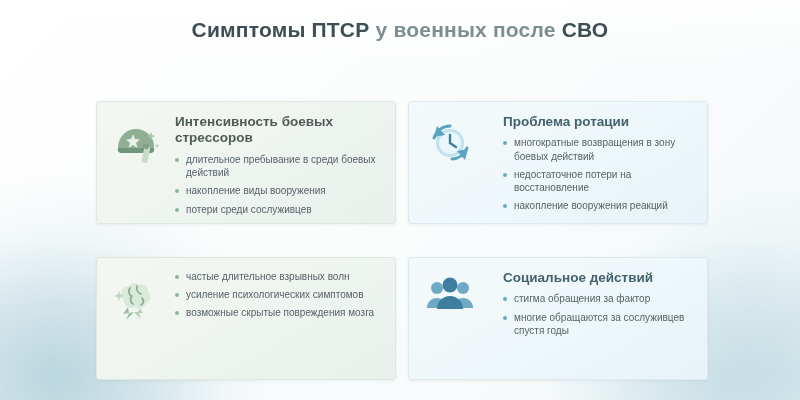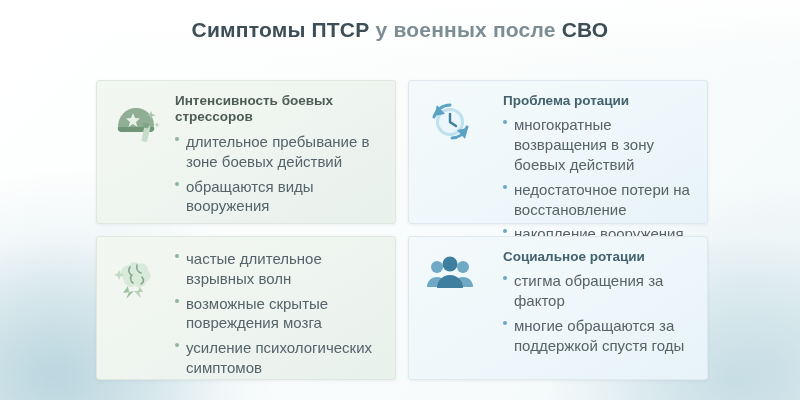--- a/index.html
+++ b/index.html
@@ -78,20 +78,21 @@
   }
 
   .card {
     position: relative;
     border-radius: 3px;
     padding: 10px 12px 8px 12px;
     display: flex;
     gap: 8px;
     box-sizing: border-box;
     box-shadow: 0 1px 3px rgba(90,110,120,0.10);
+    margin-top: 21px;
   }
   .card.green {
     background: linear-gradient(150deg, #f3f7f1 0%, #eef4ef 55%, #e8f1ec 100%);
     border: 1px solid #dfe8df;
   }
   .card.blue {
     background: linear-gradient(150deg, #f4fafb 0%, #eef7fa 55%, #e7f3f8 100%);
     border: 1px solid #dde9ef;
     gap: 24px;
   }
@@ -120,21 +121,21 @@
   .blue .card-title { color: #44616e; }
 
   ul.bullets {
     list-style: none;
     margin: 0;
     padding: 0;
   }
   ul.bullets li {
     position: relative;
     padding-left: 11px;
-    font-size: 15px;
+    font-size: 10px;
     line-height: 1.32;
     margin-bottom: 5px;
     color: #55636a;
   }
   ul.bullets li::before {
     content: "";
     position: absolute;
     left: 0;
     top: 5px;
     width: 4px;
@@ -168,22 +169,23 @@
           <path d="M23 18l2 5 5 0.5-4 3.5 1.5 5-4.5-3-4.5 3 1.5-5-4-3.5 5-0.5z" fill="#e9f1e6"></path>
           <rect x="33" y="30" width="6" height="17" rx="2" fill="#c8ddc9" transform="rotate(12 36 38)"></rect>
           <rect x="33" y="28" width="6" height="5" rx="1.5" fill="#7fa386" transform="rotate(12 36 30)"></rect>
           <path d="M41 16l1.2 3.1L45.5 20l-3.1 1.2L41 24.5l-1.2-3.3L36.5 20l3.3-0.9z" fill="#a9c6ae"></path>
           <path d="M47 27l0.8 2 2 0.8-2 0.8-0.8 2-0.8-2-2-0.8 2-0.8z" fill="#bcd4bf"></path>
         </svg>
       </div>
       <div class="card-body">
         <div class="card-title">Интенсивность боевых стрессоров</div>
         <ul class="bullets">
-          <li>длительное пребывание в зоне боевых действий</li>
-          <li>обращаются виды вооружения</li>
+          <li>длительное пребывание в среди боевых действий</li>
+          <li>накопление виды вооружения</li>
+          <li>потери среди сослуживцев</li>
         </ul>
       </div>
     </div>
 
     <div class="card blue">
       <div class="card-icon">
         <svg width="52" height="52" viewBox="0 0 52 52">
           <circle cx="26" cy="27" r="14" fill="#bfe0ee"></circle>
           <circle cx="26" cy="27" r="11" fill="#eaf6fb"></circle>
           <path d="M26 19v8l6 4" stroke="#3f7f9c" stroke-width="2.4" fill="none" stroke-linecap="round"></path>
@@ -209,40 +211,40 @@
           <path d="M12 26c-3-6 1-12 7-12 2-3 7-4 10-1 5-2 10 2 9 7 4 3 3 9-2 11-1 5-7 7-11 4-5 3-11-1-11-6z" fill="#d9e9da"></path>
           <path d="M20 16c-2 3-1 6 1 8m6-10c-1 4 1 7 4 8m-9 2c-2 2-2 6 1 8m9-6c2 2 2 6-1 7" stroke="#85a88b" stroke-width="1.6" fill="none" stroke-linecap="round"></path>
           <path d="M18 35l-5 7 6-1-3 7 8-8-5 1z" fill="#9dbfa2"></path>
           <path d="M30 36l3 5-4 0 2 6-7-7 4 0z" fill="#b6d0b8"></path>
           <path d="M9 19l1.5 3.3L14 24l-3.5 1.3L9 29l-1.3-3.7L4 24l3.7-1.7z" fill="#c2d9c3"></path>
         </svg>
       </div>
       <div class="card-body">
         <ul class="bullets">
           <li>частые длительное взрывных волн</li>
+          <li>усиление психологических симптомов</li>
           <li>возможные скрытые повреждения мозга</li>
-          <li>усиление психологических симптомов</li>
         </ul>
       </div>
     </div>
 
     <div class="card blue">
       <div class="card-icon">
         <svg width="56" height="48" viewBox="0 0 56 48">
           <circle cx="15" cy="16" r="6" fill="#6fa9c6"></circle>
           <path d="M5 36c0-6 4.5-10 10-10s10 4 10 10z" fill="#6fa9c6"></path>
           <circle cx="41" cy="16" r="6" fill="#6fa9c6"></circle>
           <path d="M31 36c0-6 4.5-10 10-10s10 4 10 10z" fill="#6fa9c6"></path>
           <circle cx="28" cy="13" r="7.5" fill="#3e7f9f"></circle>
           <path d="M15 37c0-7.5 5.8-13 13-13s13 5.5 13 13z" fill="#3e7f9f"></path>
         </svg>
       </div>
       <div class="card-body">
-        <div class="card-title">Социальное ротации</div>
+        <div class="card-title">Социальное действий</div>
         <ul class="bullets">
           <li>стигма обращения за фактор</li>
-          <li>многие обращаются за поддержкой спустя годы</li>
+          <li>многие обращаются за сослуживцев спустя годы</li>
         </ul>
       </div>
     </div>
 
   </div>
 </div>
 
 </body></html>

